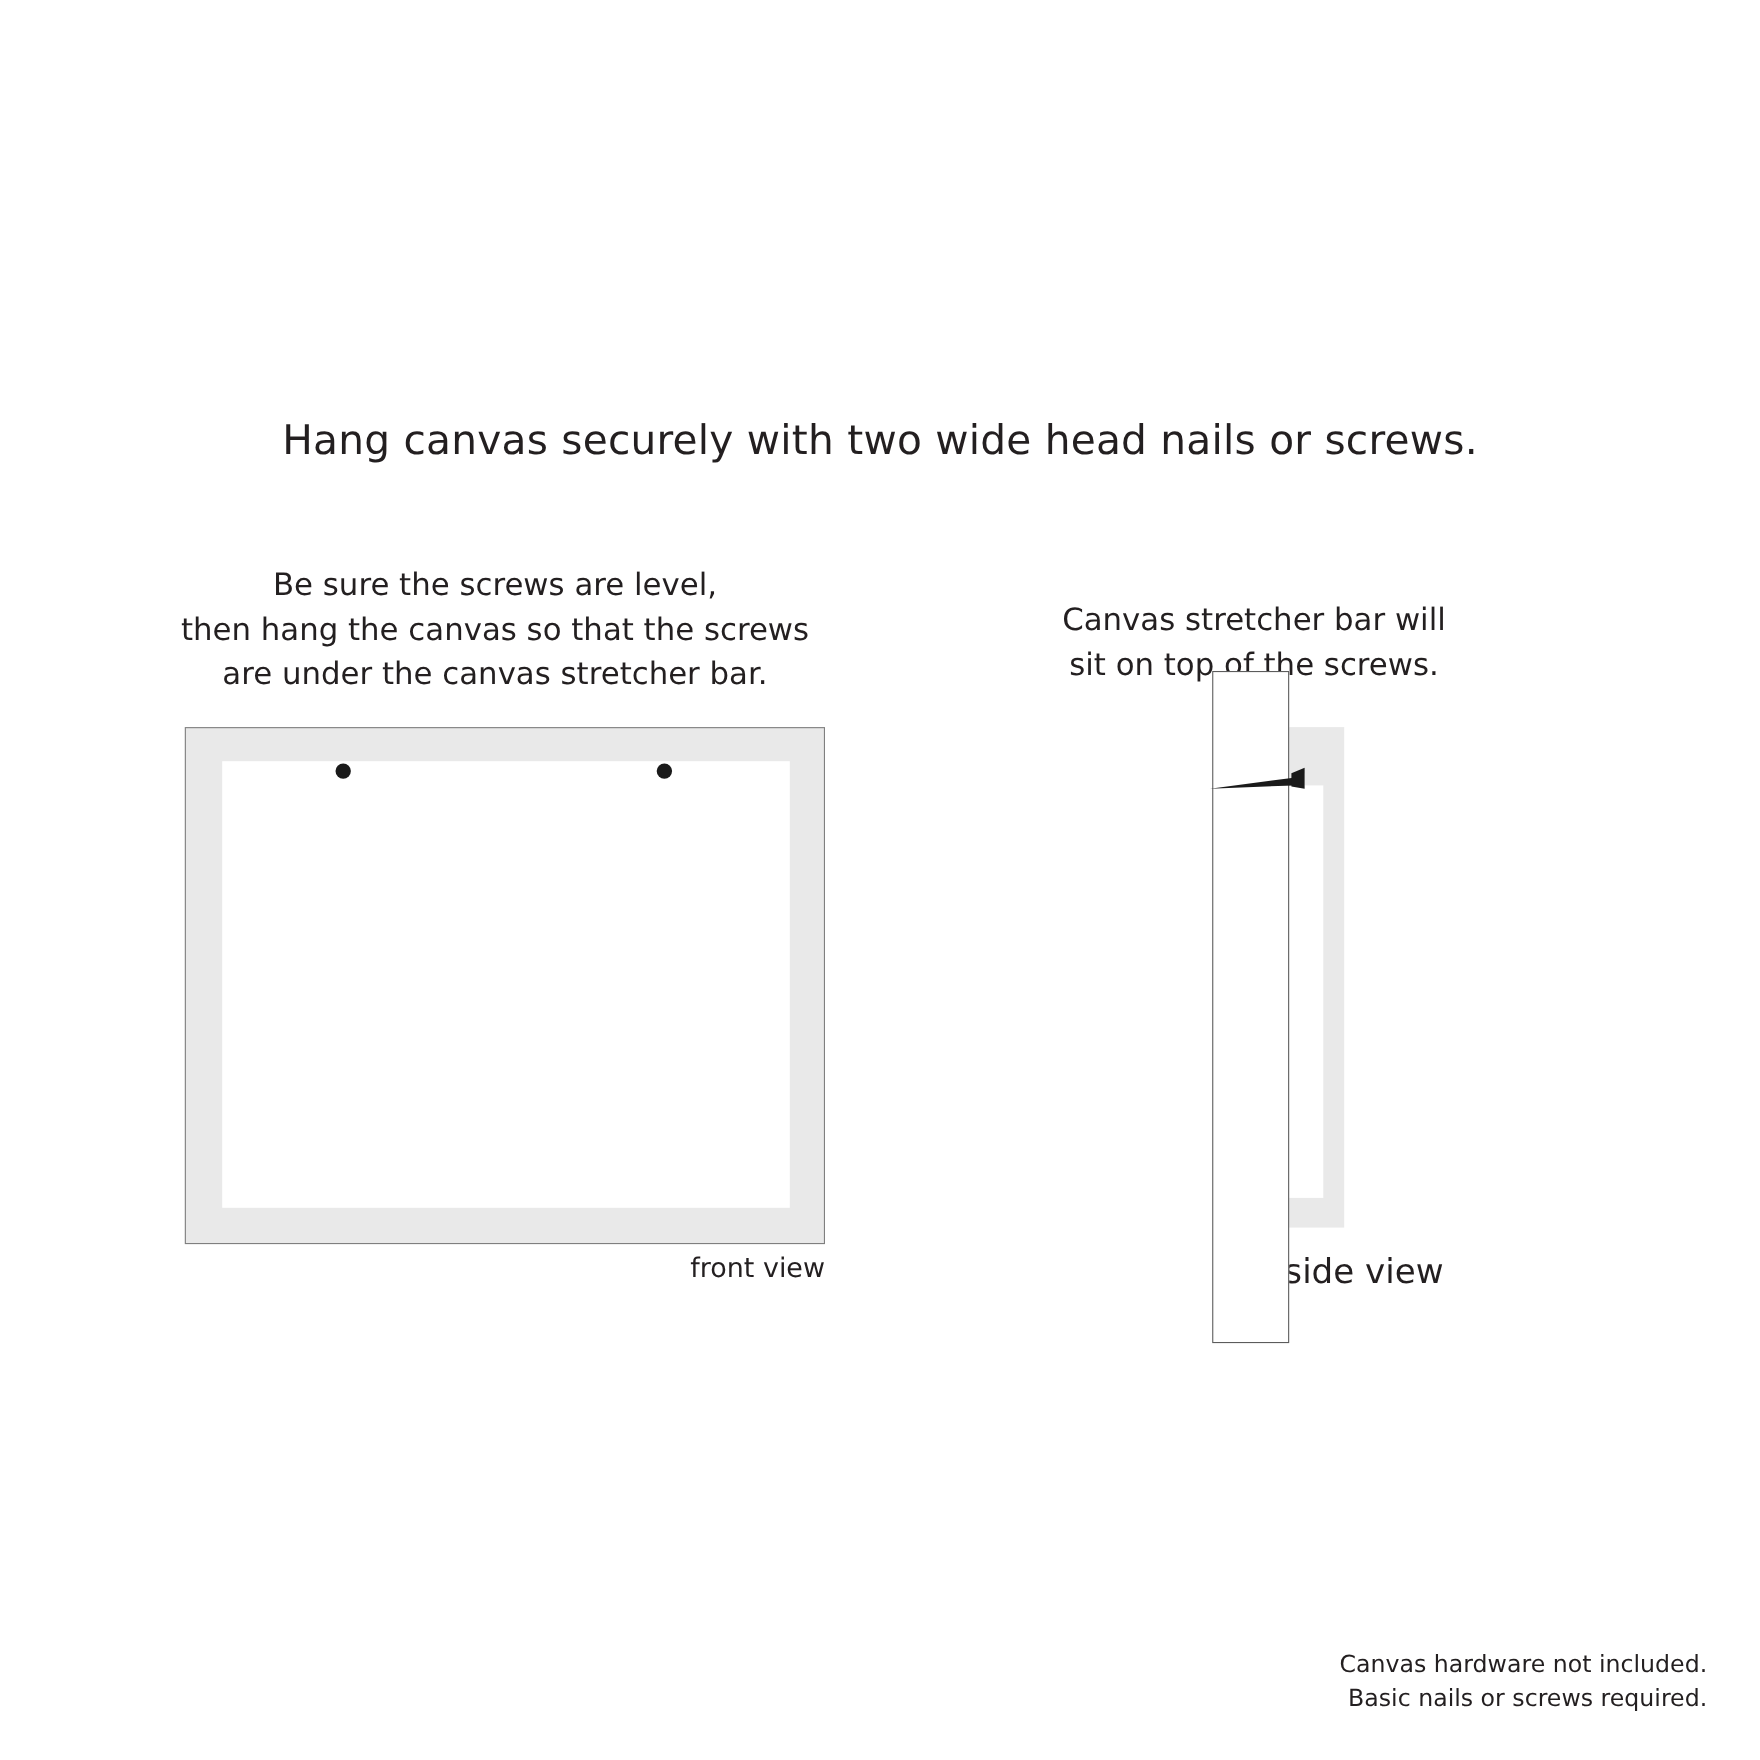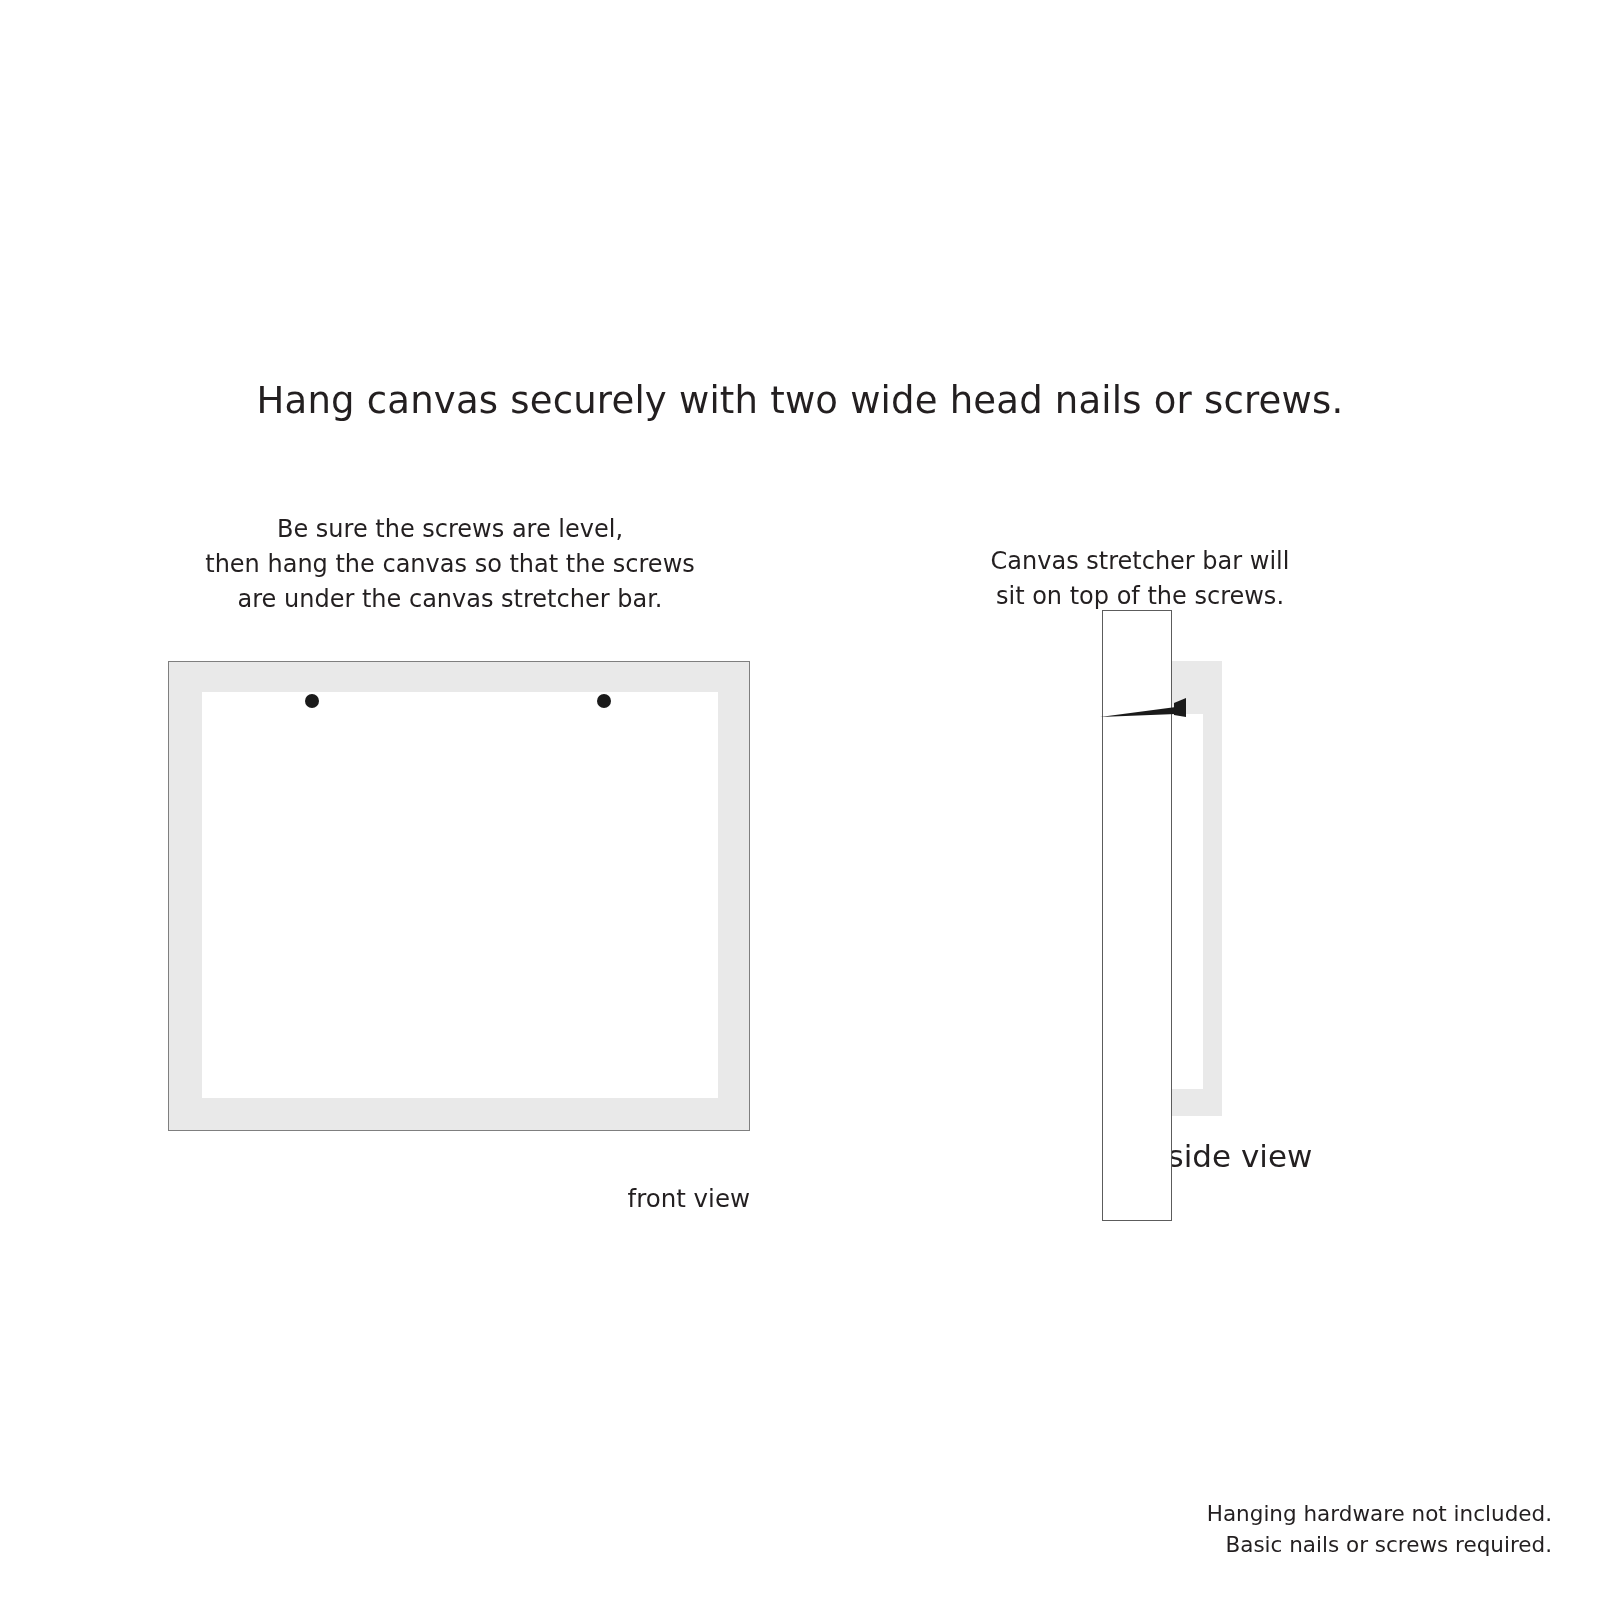--- a/index.html
+++ b/index.html
@@ -32,21 +32,21 @@
     font-weight: 400;
     letter-spacing: 0.2px;
     color: #231f20;
     line-height: 1.25;
   }
 
   
   .caption {
     position: absolute;
     text-align: center;
-    font-size: 24px;
+    font-size: 28px;
     line-height: 1.45;
     color: #231f20;
     white-space: pre-line;
   }
   .caption-left {
     left: 140px;
     top: 512px;
     width: 620px;
   }
   .caption-right {
@@ -82,21 +82,21 @@
     height: 14px;
     border-radius: 50%;
     background: #1a1a1a;
   }
   .screw-a { left: 305px; top: 694px; }
   .screw-b { left: 597px; top: 694px; }
 
   .label-front {
     position: absolute;
     left: 470px;
-    top: 1184px;
+    top: 1138px;
     width: 280px;
     text-align: right;
     font-size: 24.5px;
     color: #231f20;
   }
 
   
   .wall {
     position: absolute;
     left: 1102px;
@@ -190,16 +190,16 @@
   <div class="nail-wrap">
     <svg width="100" height="36" viewBox="0 0 100 36" xmlns="http://www.w3.org/2000/svg">
 
       <polygon points="2,22 78,12 78,19" fill="#1a1a1a"></polygon>
       <polygon points="76,8 88,3 88,22 76,20" fill="#1a1a1a"></polygon>
     </svg>
   </div>
 
   <div class="label-side">side view</div>
 
-  <div class="footnote">Hanging hardware not included.
+  <div class="footnote">Canvas hardware not included.
 Basic nails or screws required.</div>
 
 </div>
 
 </body></html>

